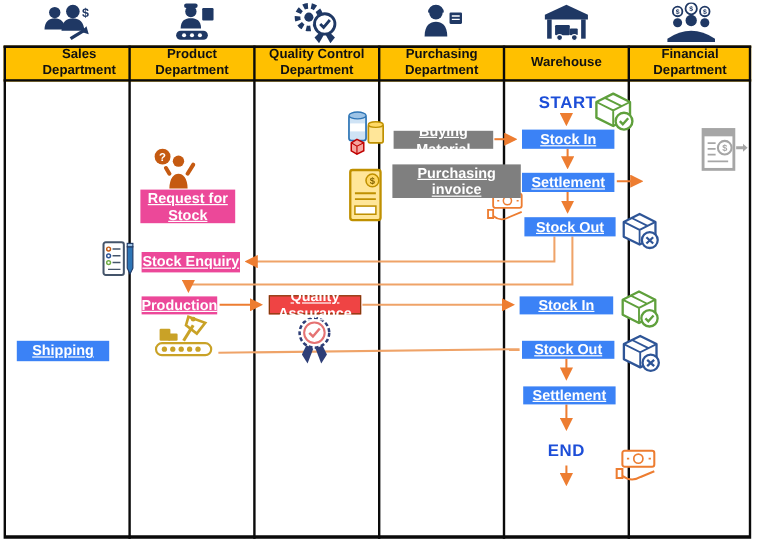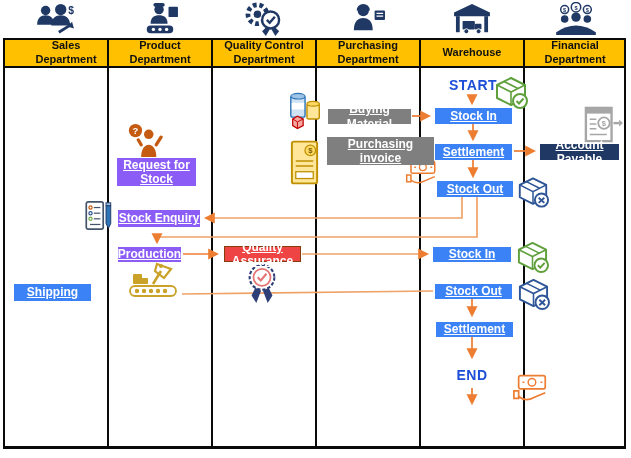--- a/index.html
+++ b/index.html
@@ -14,21 +14,21 @@
                 box-sizing:border-box;z-index:1;}
   .hcell{position:absolute;top:39px;height:28px;display:flex;flex-direction:column;
          align-items:center;justify-content:center;z-index:2;
          font-weight:bold;font-size:11px;line-height:1.25;color:#111;text-align:center;}
   .hicon{position:absolute;top:2px;width:48px;height:34px;z-index:2;}
   
   .box{position:absolute;display:flex;align-items:center;justify-content:center;
        text-align:center;color:#fff;font-weight:bold;font-size:12px;line-height:1.2;
        z-index:4;box-sizing:border-box;text-decoration:underline;}
   .green{background:#3b82f6;}
-  .blue{background:#8b5cf6;}
+  .blue{background:#ec4899;}
   .navy{background:#1F3864;}
   .gray{background:#7F7F7F;}
   .purple{background:#3b82f6;}
   .qa{background:#ef4444;border:1px solid #843C0C;}
   .terminator{position:absolute;z-index:4;font-weight:bold;font-size:14px;color:#1d4ed8;
               letter-spacing:.5px;}
   .bicon{position:absolute;z-index:3;}
   .connectors{position:absolute;left:0;top:0;z-index:2;pointer-events:none;}
 </style>
 </head>
@@ -176,21 +176,20 @@
     </g>
   </svg>
 
   <div class="terminator" style="left:448px;top:77px;width:50px;text-align:center">START</div>
   <div class="terminator" style="left:450px;top:367px;width:44px;text-align:center">END</div>
 
   <div class="box gray" style="left:328px;top:109px;width:83px;height:15px">Buying Material</div>
   <div class="box green" style="left:435px;top:108px;width:77px;height:16px">Stock In</div>
   <div class="box gray" style="left:327px;top:137px;width:107px;height:28px;padding:0 8px">Purchasing invoice</div>
   <div class="box green" style="left:435px;top:144px;width:77px;height:16px">Settlement</div>
-  <div class="box navy" style="left:540px;top:144px;width:79px;height:16px">Account Payable</div>
   <div class="box green" style="left:437px;top:181px;width:76px;height:16px">Stock Out</div>
   <div class="box blue" style="left:117px;top:158px;width:79px;height:28px;padding:0 6px">Request for Stock</div>
   <div class="box blue" style="left:118px;top:210px;width:82px;height:17px">Stock Enquiry</div>
   <div class="box blue" style="left:118px;top:247px;width:63px;height:15px">Production</div>
   <div class="box qa" style="left:224px;top:246px;width:77px;height:16px">Quality Assurance</div>
   <div class="box green" style="left:433px;top:247px;width:78px;height:15px">Stock In</div>
   <div class="box purple" style="left:14px;top:284px;width:77px;height:17px">Shipping</div>
   <div class="box green" style="left:435px;top:284px;width:77px;height:15px">Stock Out</div>
   <div class="box green" style="left:436px;top:322px;width:77px;height:15px">Settlement</div>
 

